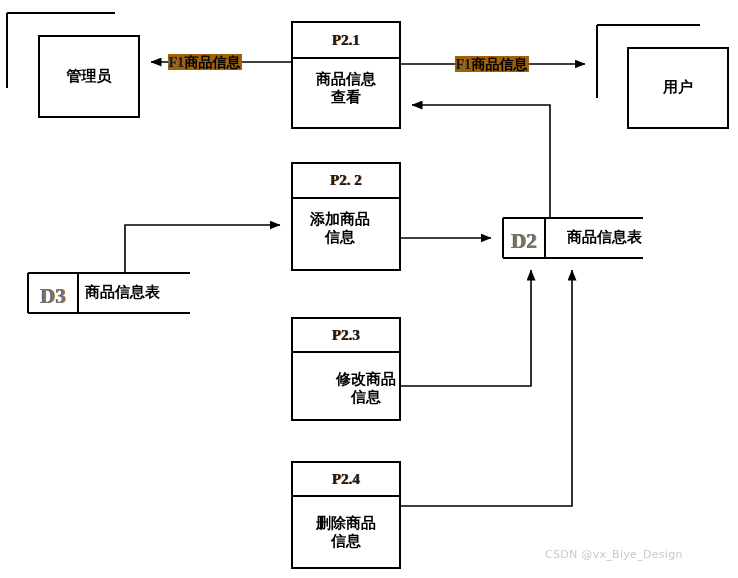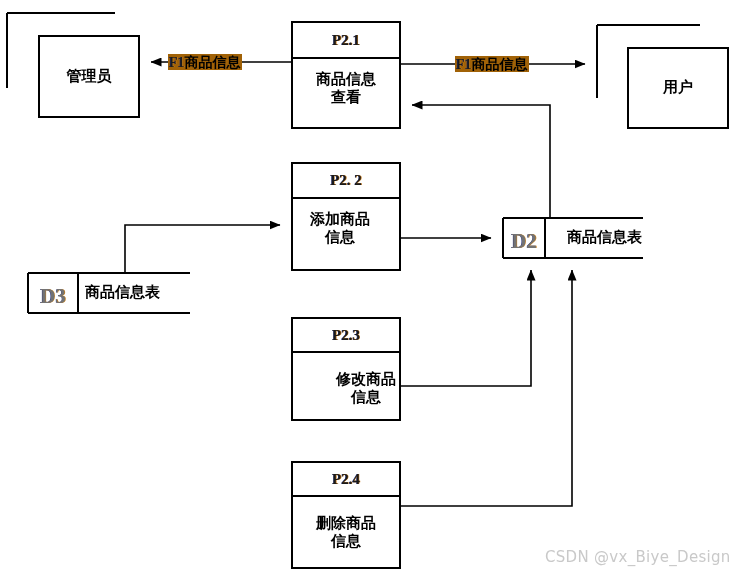--- a/index.html
+++ b/index.html
@@ -68,21 +68,21 @@
   }
   .flow-label .ftxt {
     font-family: "DejaVu Sans", "Liberation Sans", sans-serif;
     font-size: 14px;
     color: #000000;
   }
   .watermark {
     position: absolute;
     color: #c9c9c9;
     font-family: "DejaVu Sans", "Liberation Sans", sans-serif;
-    font-size: 15px;
+    font-size: 11px;
     white-space: nowrap;
     letter-spacing: 0.3px;
   }
 </style>
 </head>
 <body>
 
 <div id="canvas">
 
   <svg id="diagram" viewBox="0 0 738 578" xmlns="http://www.w3.org/2000/svg">

